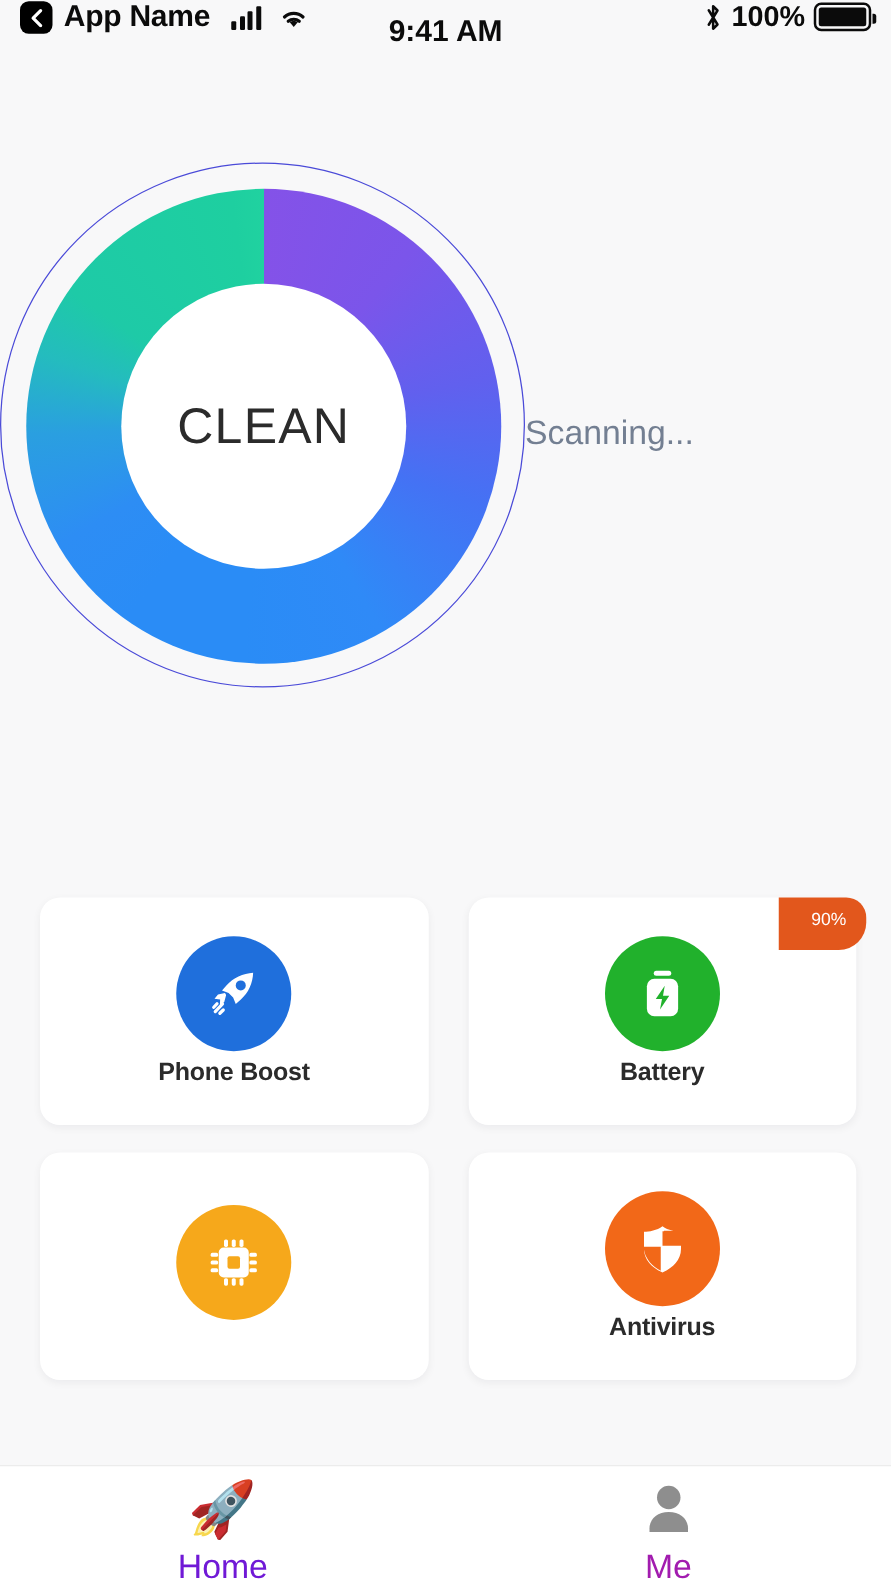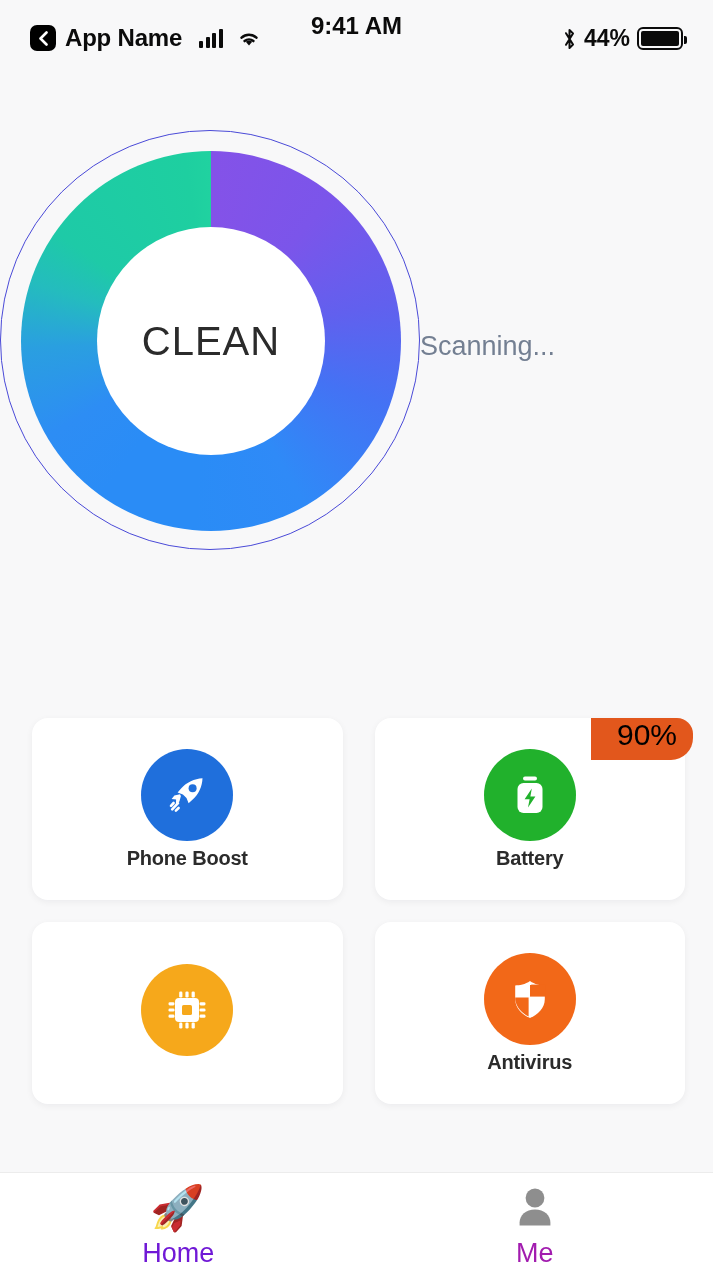--- a/index.html
+++ b/index.html
@@ -7,21 +7,21 @@
     width:713px; height:1273px;
     background:#f8f8f9;
     font-family:"Liberation Sans", sans-serif;
     overflow:hidden;
   }
   .phone { position:relative; width:713px; height:1273px; background:#f8f8f9; }
 
   
   .statusbar {
     position:absolute; left:0; top:0; width:713px; height:52px;
-    display:flex; align-items:flex-end; padding:0 30px;
+    display:flex; align-items:flex-start; padding:0 16px;
   }
   .sb-left { display:flex; align-items:center; gap:9px; }
   .back-chip {
     width:26px; height:26px; border-radius:7px; background:#000;
     display:flex; align-items:center; justify-content:center; flex:0 0 auto;
   }
   .sb-appname { font-size:24px; font-weight:600; color:#0b0b0b; letter-spacing:-0.2px; }
   .sb-signal { display:flex; align-items:flex-end; gap:2.5px; height:19px; margin-left:8px; }
   .sb-signal i { display:block; width:4px; background:#0b0b0b; border-radius:1px; }
   .sb-signal i:nth-child(1){ height:7px; }
@@ -106,21 +106,21 @@
     display:flex; align-items:center; justify-content:center;
     margin-bottom:6px;
   }
   .card-label {
     font-size:20px; font-weight:700; color:#2b2b2b; letter-spacing:-0.2px;
   }
   .badge {
     position:absolute; top:0; right:-8px; height:42px;
     padding:0 16px 8px 26px;
     display:flex; align-items:center; justify-content:center;
-    color:#000000; font-size:30px; font-weight:500;
+    color:#ffffff; font-size:14px; font-weight:500;
     background:#e2571c;
     border-radius:0 16px 22px 0;
   }
 
   
   .tabbar {
     position:absolute; left:0; bottom:0; width:713px; height:101px;
     background:#fff; border-top:1px solid #ececec;
     display:flex;
   }
@@ -163,21 +163,21 @@
     </div>
 
     <div class="sb-center">
       <span class="sb-time">9:41 AM</span>
     </div>
 
     <div class="sb-right">
       <svg width="15" height="24" viewBox="0 0 15 24">
         <path d="M4 6.2 L11 17.6 L7.5 21 L7.5 3 L11 6.4 L4 17.8" fill="none" stroke="#0b0b0b" stroke-width="2" stroke-linejoin="round" stroke-linecap="round"></path>
       </svg>
-      <span class="sb-pct">44%</span>
+      <span class="sb-pct">100%</span>
       <span class="sb-batt">
           <span></span>
         </span>
     </div>
   </div>
 
   <div class="scan-wrap">
     <div class="ring-outer">
       <div class="donut">
         <div class="donut-hub">

